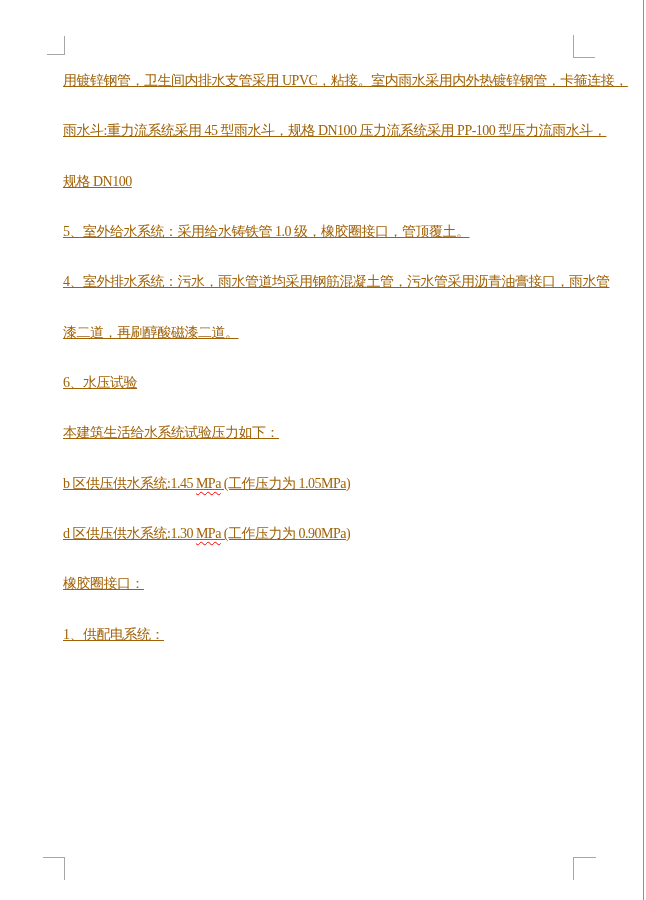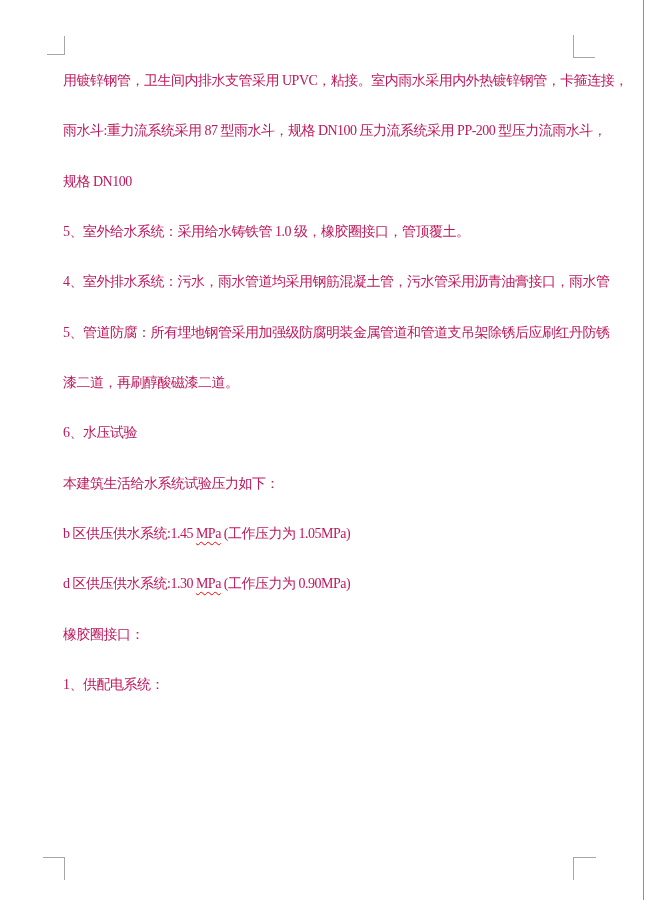--- a/index.html
+++ b/index.html
@@ -38,23 +38,24 @@
   .text-area {
     position: absolute;
     left: 63px;
     top: 73px;
     width: 560px;
   }
   .doc-line {
     height: 50.35px;
     font-size: 14px;
     line-height: 16px;
-    color: #be185d;
+    color: #a16207;
     white-space: pre;
     letter-spacing: -0.5px;
+    text-decoration: underline;
   }
   .spell-error {
     text-decoration: underline;
     text-decoration-style: wavy;
     text-decoration-color: #ff0000;
     text-decoration-thickness: 1px;
     text-underline-offset: 3px;
   }
 </style>
 </head>
@@ -64,25 +65,24 @@
 
   <div class="crop tl"></div>
   <div class="crop tr"></div>
   <div class="crop bl"></div>
   <div class="crop br"></div>
 
   <div class="page-edge"></div>
 
   <div class="text-area">
     <div class="doc-line">用镀锌钢管，卫生间内排水支管采用 UPVC，粘接。室内雨水采用内外热镀锌钢管，卡箍连接，</div>
-    <div class="doc-line">雨水斗:重力流系统采用 87 型雨水斗，规格 DN100 压力流系统采用 PP-200 型压力流雨水斗，</div>
+    <div class="doc-line">雨水斗:重力流系统采用 45 型雨水斗，规格 DN100 压力流系统采用 PP-100 型压力流雨水斗，</div>
     <div class="doc-line">规格 DN100</div>
     <div class="doc-line">5、室外给水系统：采用给水铸铁管 1.0 级，橡胶圈接口，管顶覆土。</div>
     <div class="doc-line">4、室外排水系统：污水，雨水管道均采用钢筋混凝土管，污水管采用沥青油膏接口，雨水管</div>
-    <div class="doc-line">5、管道防腐：所有埋地钢管采用加强级防腐明装金属管道和管道支吊架除锈后应刷红丹防锈</div>
     <div class="doc-line">漆二道，再刷醇酸磁漆二道。</div>
     <div class="doc-line">6、水压试验</div>
     <div class="doc-line">本建筑生活给水系统试验压力如下：</div>
 
     <div class="doc-line"><span>b 区供压供水系统:1.45 </span><span class="spell-error">MPa</span><span> (工作压力为 1.05MPa)</span></div>
     <div class="doc-line"><span>d 区供压供水系统:1.30 </span><span class="spell-error">MPa</span><span> (工作压力为 0.90MPa)</span></div>
 
     <div class="doc-line">橡胶圈接口：</div>
     <div class="doc-line">1、供配电系统：</div>
   </div>

